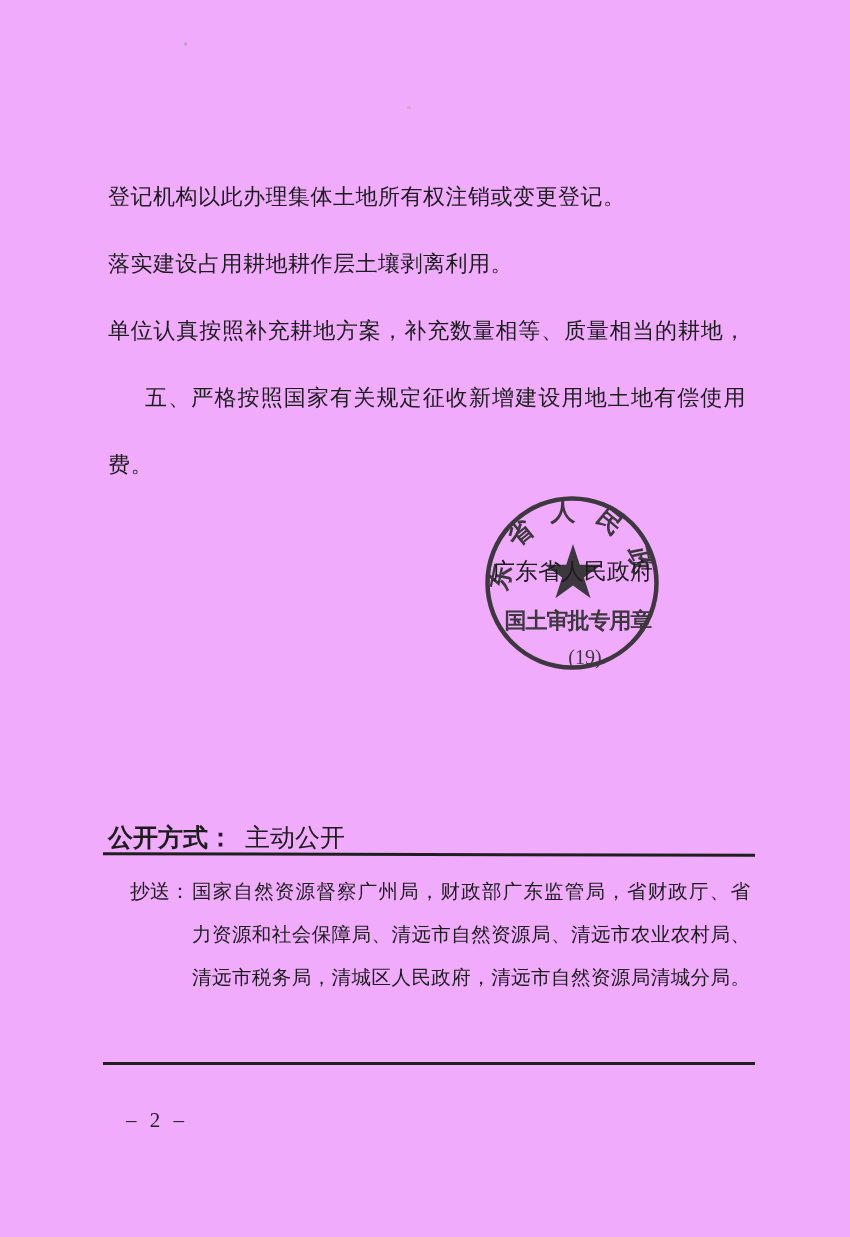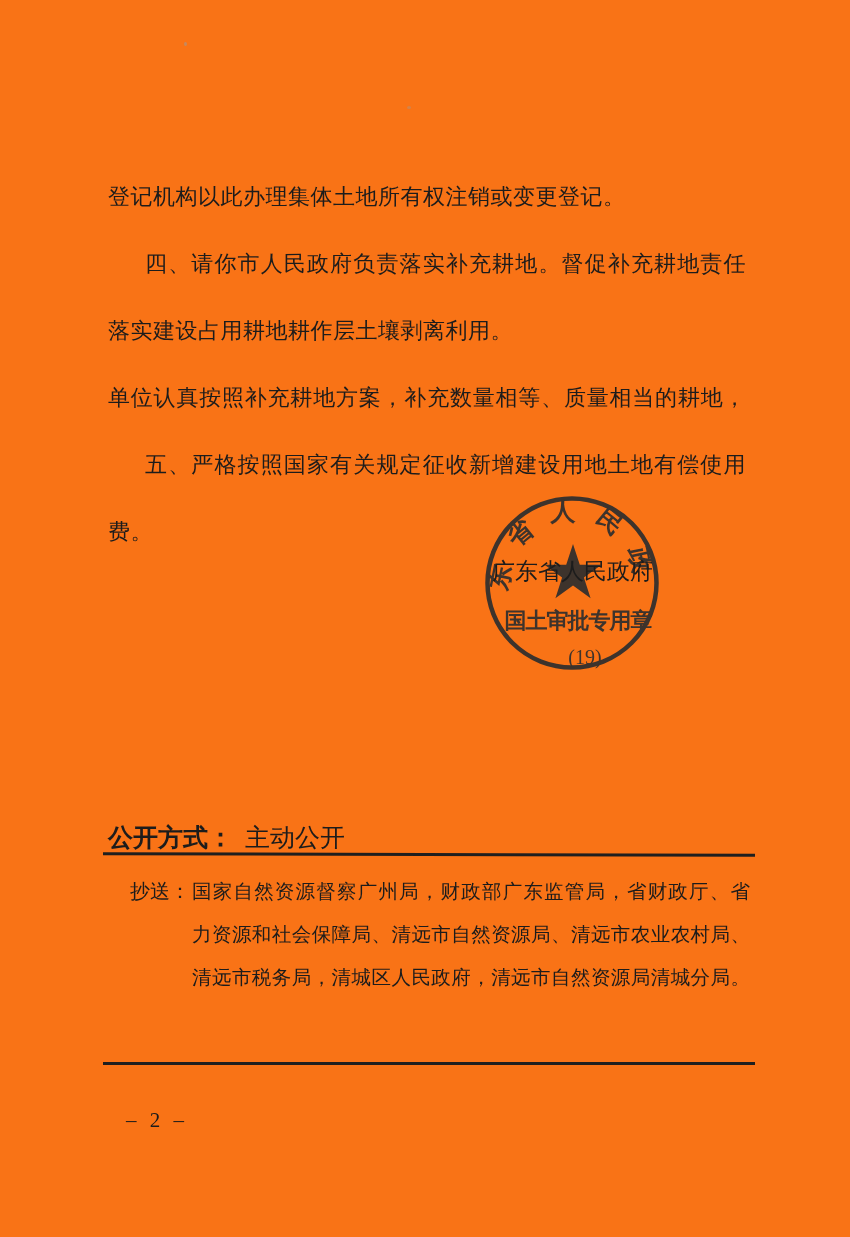--- a/index.html
+++ b/index.html
@@ -1,20 +1,20 @@
 <!DOCTYPE html>
 <html><head>
 <meta charset="utf-8">
 <style>
   html,body { margin:0; padding:0; background:#e8e8e8; }
   .page {
     position:relative;
     width:850px; height:1237px;
     margin:0 auto;
-    background:#f97316;
+    background:#f0abfc;
     color:#1c1c1c;
     font-family:"Liberation Serif","DejaVu Serif",serif;
     overflow:hidden;
   }
 
   
   .body-lines { position:absolute; left:108px; top:152px; width:638px; }
   .bline {
     font-size:22px; line-height:45px; height:45px;
     letter-spacing:0.5px;
@@ -57,21 +57,20 @@
   .speck.s1 { left:184px; top:42px; width:3px; height:4px; }
   .speck.s2 { left:407px; top:106px; width:4px; height:3px; opacity:.4; }
 </style>
 </head>
 <body>
 
 <div class="page">
 
   <main class="body-lines">
     <p class="bline">登记机构以此办理集体土地所有权注销或变更登记。</p>
-    <p class="bline j ind">四、请你市人民政府负责落实补充耕地。督促补充耕地责任</p>
     <p class="bline">落实建设占用耕地耕作层土壤剥离利用。</p>
     <p class="bline j">单位认真按照补充耕地方案，补充数量相等、质量相当的耕地，</p>
     <p class="bline j ind">五、严格按照国家有关规定征收新增建设用地土地有偿使用</p>
     <p class="bline">费。</p>
   </main>
 
   <div class="seal-wrap">
     <svg class="seal-svg" width="190" height="190" viewBox="0 0 190 190">
       <circle cx="95" cy="95" r="84.5" fill="none" stroke="#2e2e2e" stroke-width="4.5"></circle>
       <path id="sealArc" d="M 37.9,121.6 A 63,63 0 1 1 152.1,121.6" fill="none"></path>

